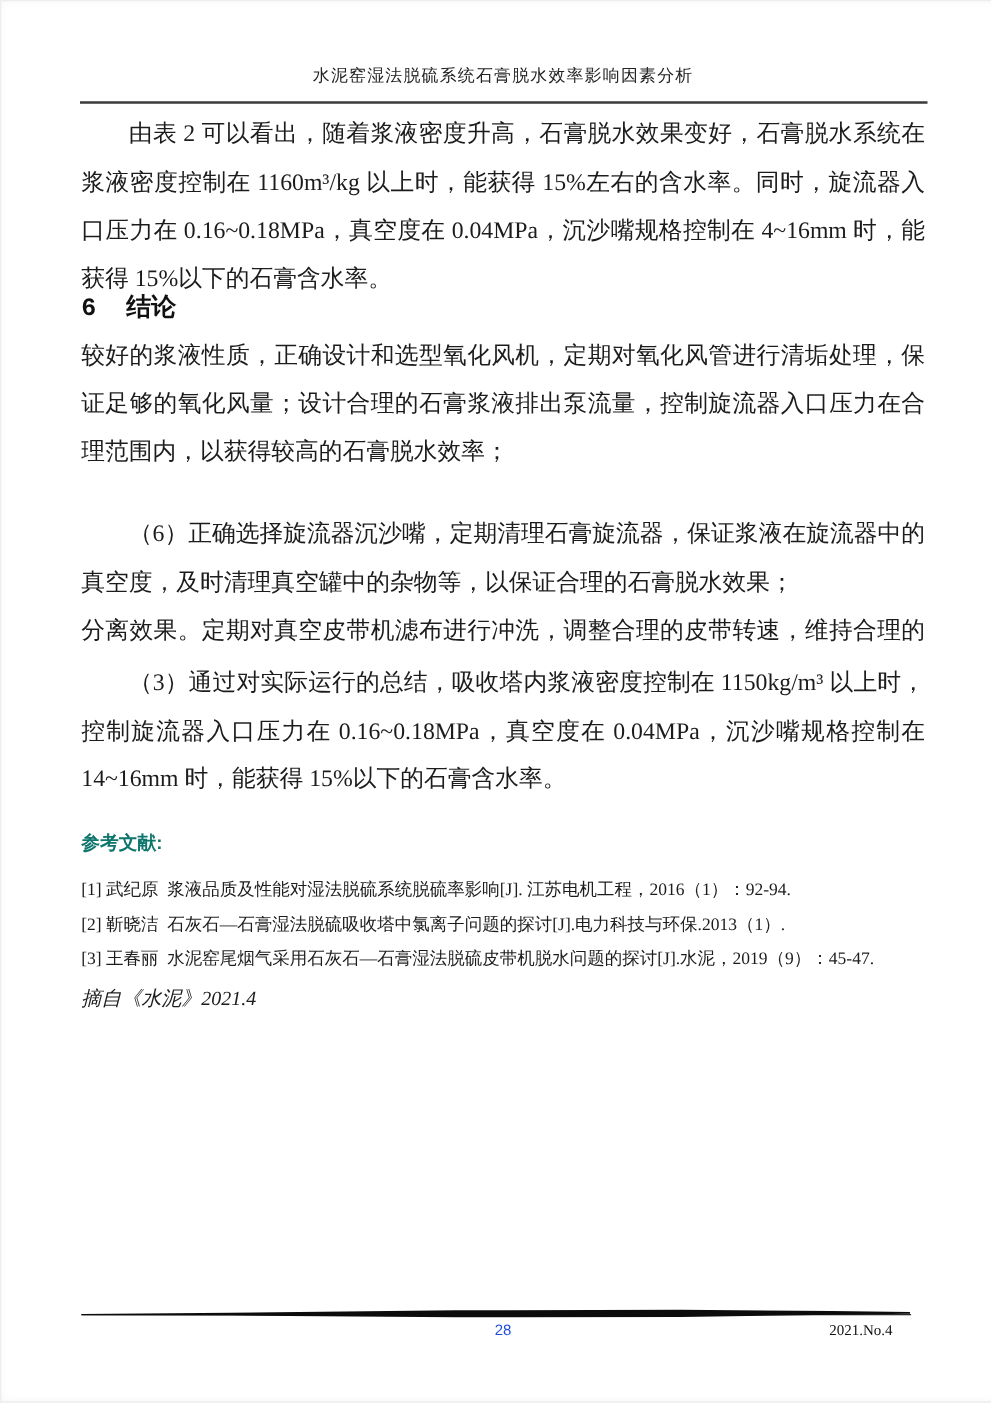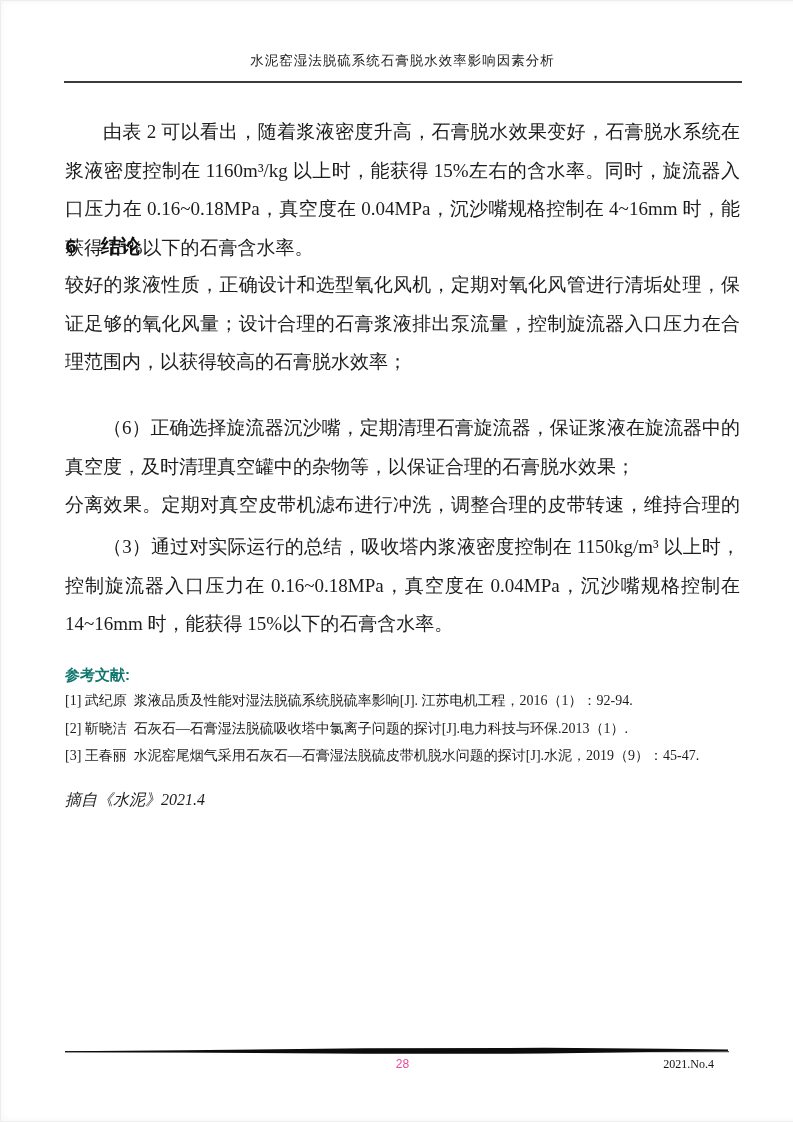--- a/index.html
+++ b/index.html
@@ -27,52 +27,52 @@
   }
   
   .para {
     position:absolute; left:65px; width:675px;
     font-size:19px;
   }
   .bl { line-height:38.5px; white-space:normal; }
   .j  { text-align:justify; text-align-last:justify; }
   .ind{ text-indent:2em; }
   .last { text-align:left; text-align-last:left; }
-  .p-intro { top:89px;margin-top:24px;  }
+  .p-intro { top:89px;  }
   .p-c1    { top:266px; }
   .p-c2    { top:409px; }
   .p-c3    { top:528px; }
   .sec-heading {
     position:absolute; top:231px; left:65px; width:675px; margin:0;
     font-family:Liberation Mono, monospace;
     font-size:20px; font-weight:bold; color:#111;
     line-height:34px; white-space:pre;
   }
   
   .refs { position:absolute; top:663px; left:65px; width:680px; }
   .refs-heading {
     font-family:"Liberation Sans","DejaVu Sans",sans-serif;
     font-size:15px; font-weight:bold; line-height:24px; color:#0f766e;
     white-space:pre;
   }
-  .ref-list { margin-top:0; }
+  .ref-list { margin-top:12px; }
   .ref-item {
     font-size:14px; line-height:27.5px; white-space:pre; color:#1c1c1c;
   }
   .source-note {
     position:absolute; top:786px; left:65px; width:675px;
     font-size:16px; font-style:italic; line-height:28px;
   }
   
   .footer-rule { position:absolute; top:1047px; left:65px; }
   .page-number {
     position:absolute; top:1057px; left:65px; width:675px;
     text-align:center;
     font-family:"Liberation Sans","DejaVu Sans",sans-serif;
-    font-size:12px; color:#ec4899;
+    font-size:12px; color:#1d4ed8;
   }
   .issue-label {
     position:absolute; top:1057px; right:103px;
     font-family:Liberation Serif, serif;
     font-size:12px; color:#111;
   }
 </style>
 </head>
 <body>
 

